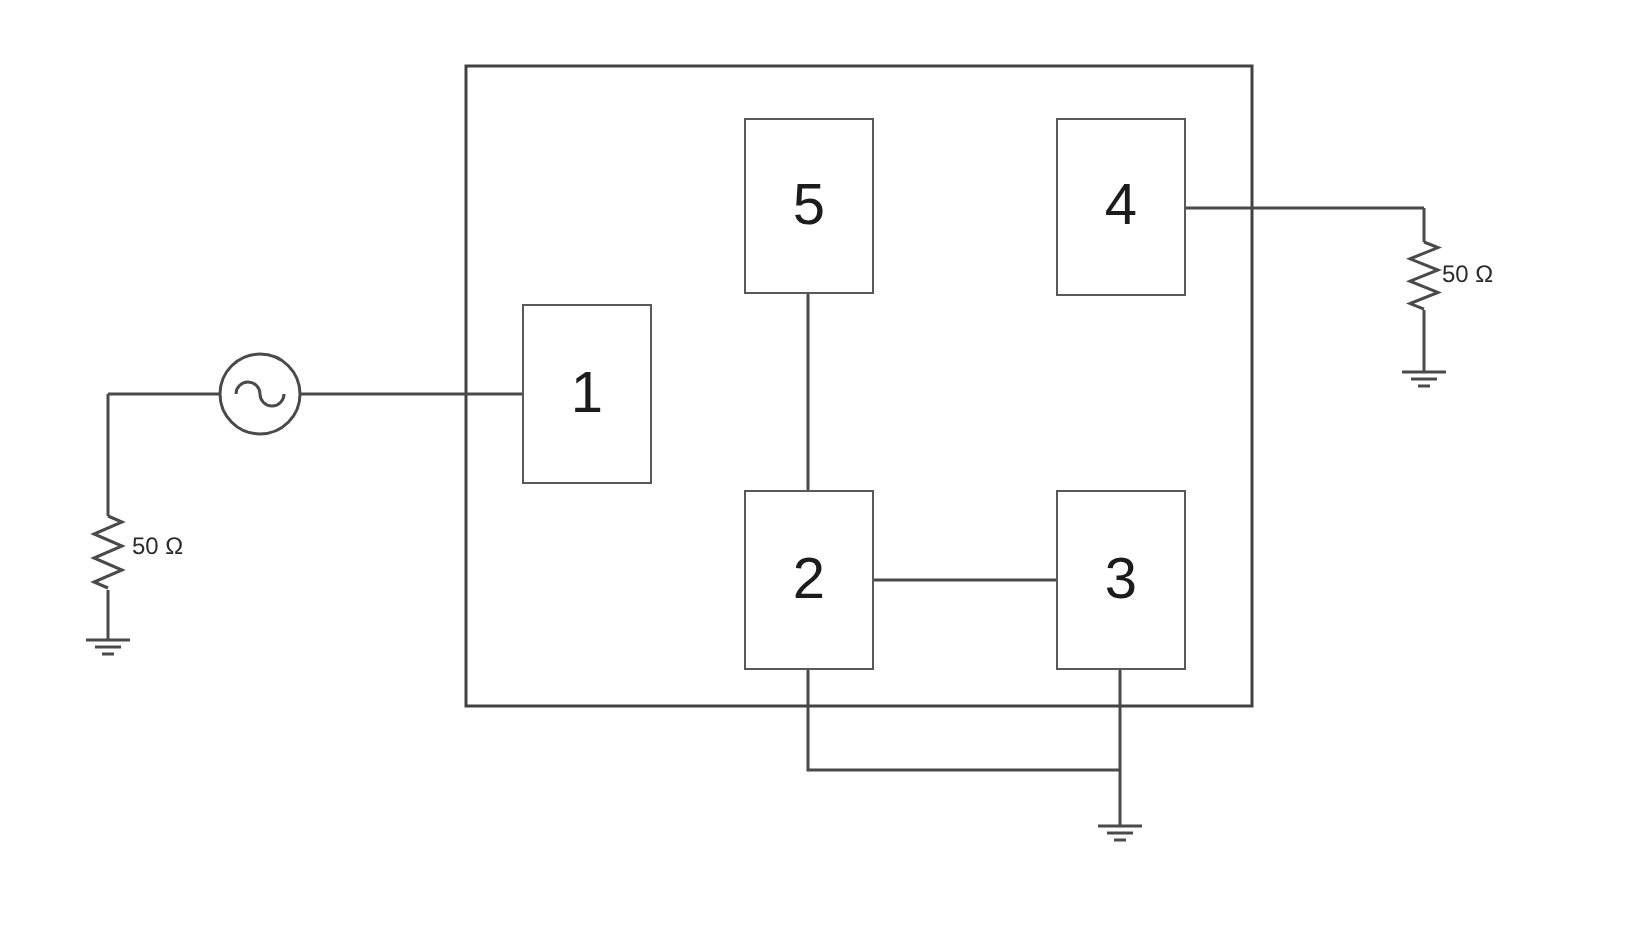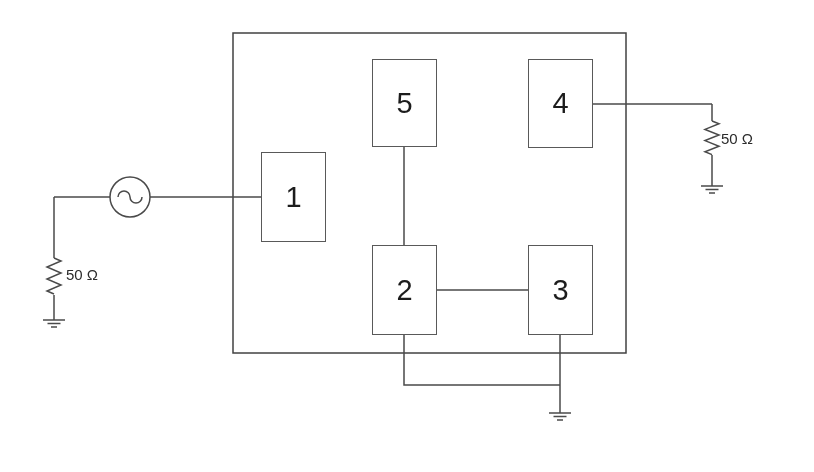--- a/index.html
+++ b/index.html
@@ -34,21 +34,21 @@
     color: #1c1c1c;
     line-height: 1;
   }
   .block-1 { left: 261px; top: 152px; width: 65px; height: 90px; }
   .block-5 { left: 372px; top: 59px;  width: 65px; height: 88px; }
   .block-2 { left: 372px; top: 245px; width: 65px; height: 90px; }
   .block-4 { left: 528px; top: 59px;  width: 65px; height: 89px; }
   .block-3 { left: 528px; top: 245px; width: 65px; height: 90px; }
   .res-label {
     position: absolute;
-    font-size: 15px;
+    font-size: 12px;
     color: #2b2b2b;
     white-space: nowrap;
     line-height: 1;
   }
   .res-label-left  { left: 66px;  top: 267px; }
   .res-label-right { left: 721px; top: 131px; }
 </style>
 </head>
 <body>
 

